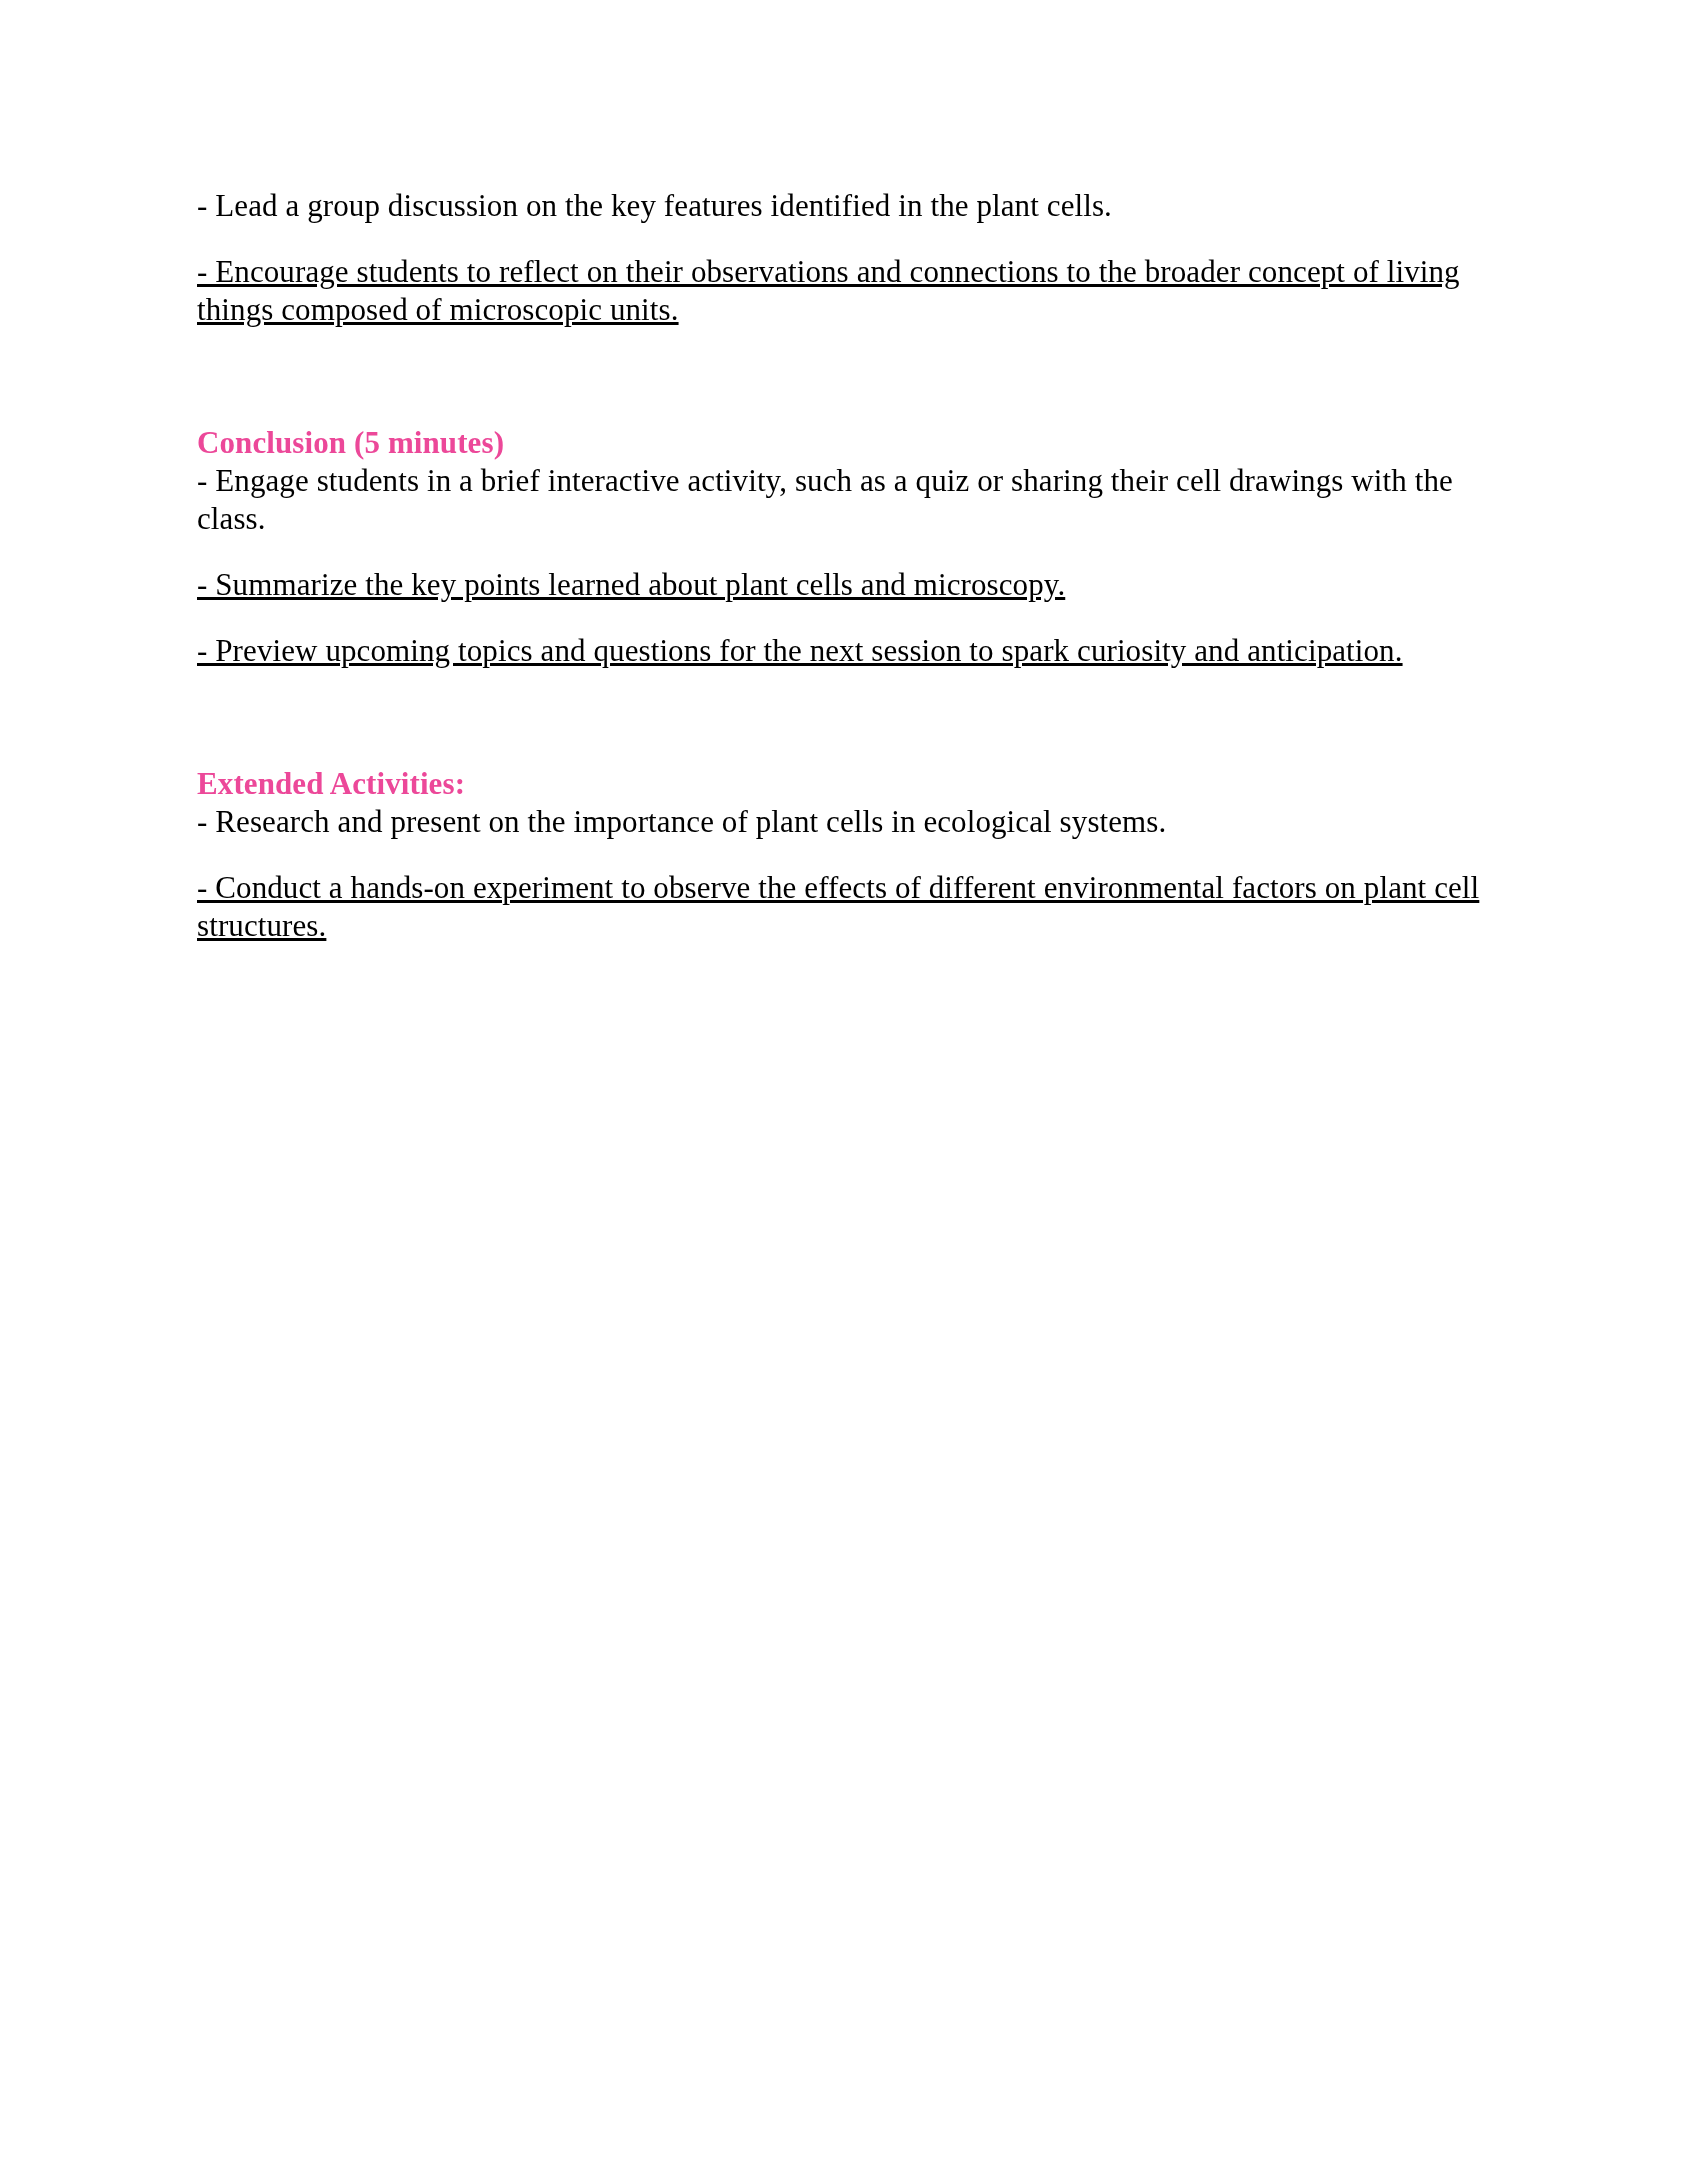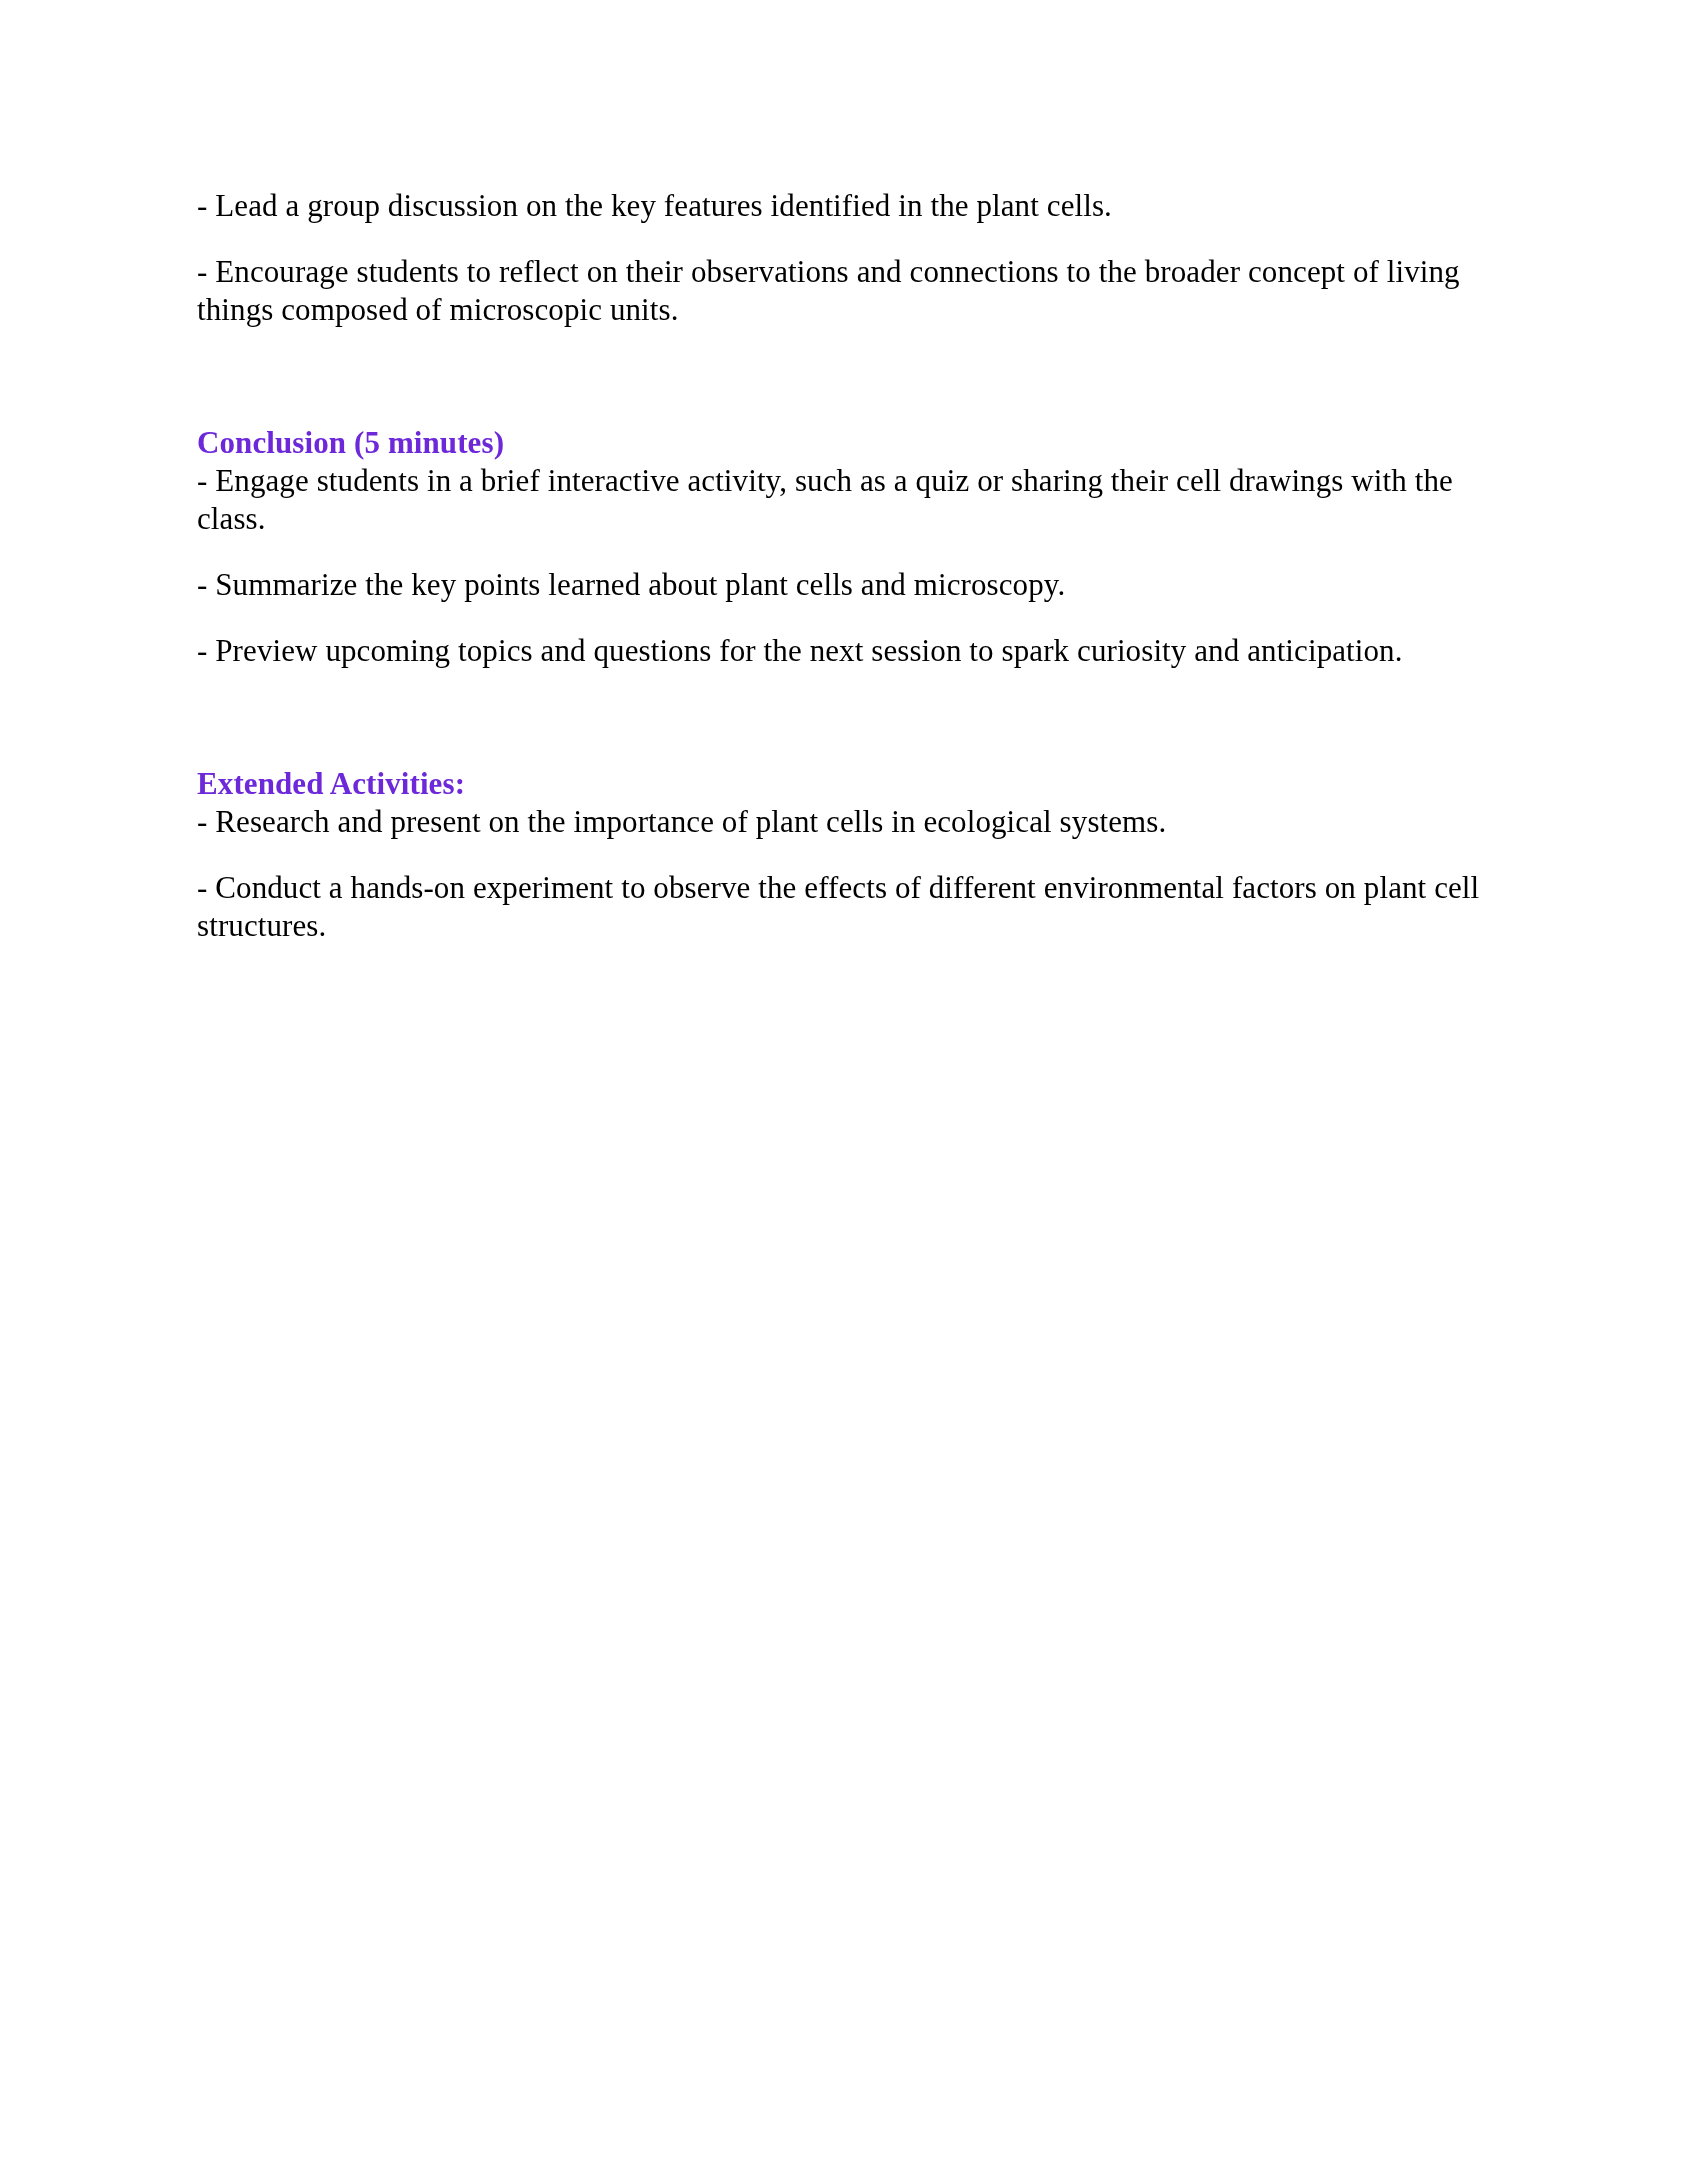--- a/index.html
+++ b/index.html
@@ -34,29 +34,30 @@
     font-size: 31px;
     line-height: 38px;
     text-align: left;
     color: #000000;
     letter-spacing: 0.1px;
   }
 
   
   p.para + p.para {
     margin-top: 28px;
+    text-decoration: underline;
   }
 
   h2.heading {
     margin: 0;
     padding: 0;
     font-size: 31px;
     line-height: 38px;
     font-weight: bold;
-    color: #6d28d9;
+    color: #ec4899;
     letter-spacing: 0.1px;
   }
 
   
   .section-gap-before {
     margin-top: 95px !important;
   }
 
   
   .after-heading {

